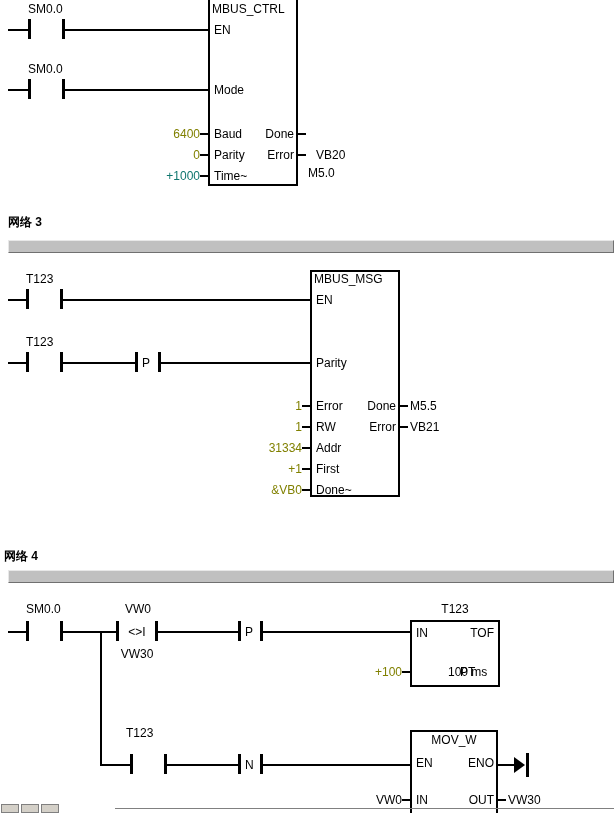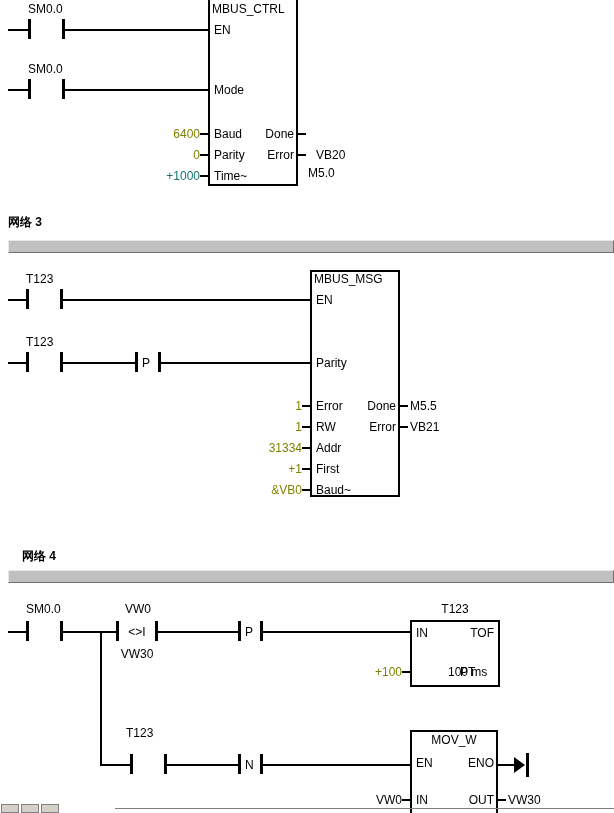--- a/index.html
+++ b/index.html
@@ -117,25 +117,25 @@
     <div class="val" style="left: 246px; top: 441px; width: 56px; color: rgb(128, 128, 0);">31334</div>
     <div class="tick" style="left:302px;top:447px;"></div>
     <div class="lbl" style="left:316px;top:441px;">Addr</div>
 
     <div class="val" style="left: 246px; top: 462px; width: 56px; color: rgb(128, 128, 0);">+1</div>
     <div class="tick" style="left:302px;top:468px;"></div>
     <div class="lbl" style="left:316px;top:462px;">First</div>
 
     <div class="val" style="left: 246px; top: 483px; width: 56px; color: rgb(128, 128, 0);">&amp;VB0</div>
     <div class="tick" style="left:302px;top:489px;"></div>
-    <div class="lbl" style="left:316px;top:483px;">Baud~</div>
-  </div>
-
-  <div>
-    <div class="nettitle" style="left:22px;top:548px;">网络 4</div>
+    <div class="lbl" style="left:316px;top:483px;">Done~</div>
+  </div>
+
+  <div>
+    <div class="nettitle" style="left:4px;top:548px;">网络 4</div>
     <div class="netbar" style="top: 570px; background: rgb(192, 192, 192);"></div>
 
     <div>
       <div class="lbl" style="left:26px;top:602px;">SM0.0</div>
       <div class="wire h" style="left:8px;top:631px;width:18px;"></div>
       <div class="cbar" style="left:26px;top:621px;"></div>
       <div class="cbar" style="left:60px;top:621px;"></div>
       <div class="wire h" style="left:63px;top:631px;width:55px;"></div>
     </div>
 

